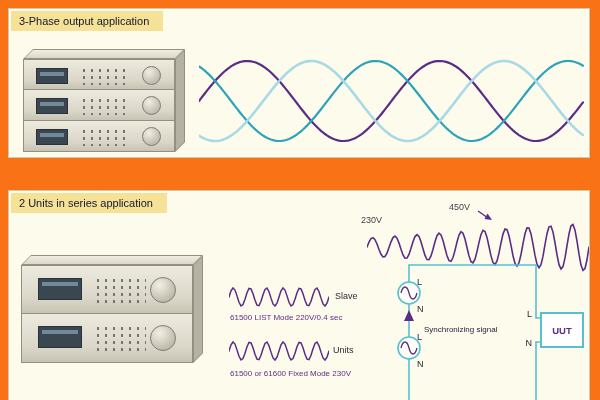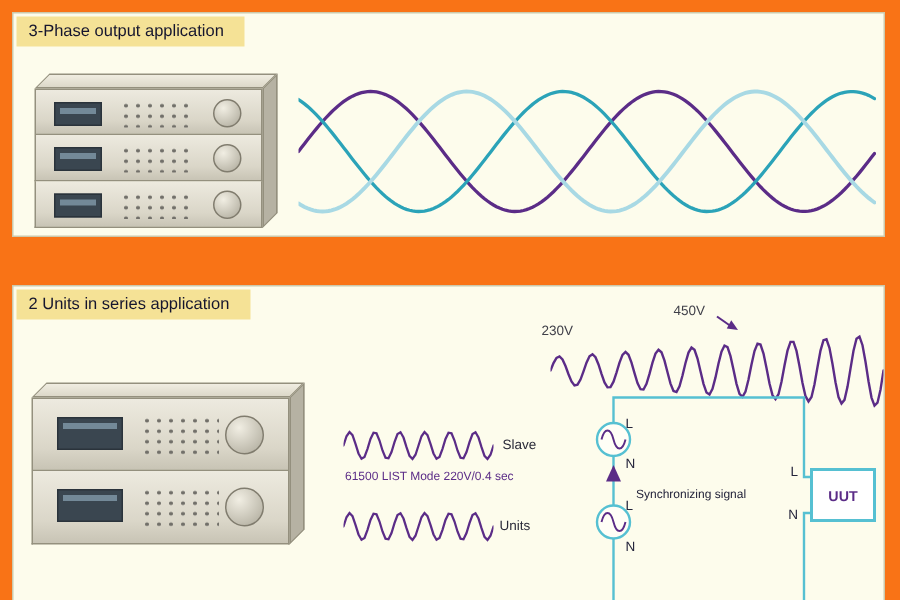--- a/index.html
+++ b/index.html
@@ -150,20 +150,21 @@
     <svg class="wave-slave" width="100" height="28" viewBox="0 0 100 28">
         <path d="M0,14.00L2,7.84L4,5.02L6,7.07L8,12.87L10,19.29L12,22.84L14,21.60L16,16.24L18,9.66L20,5.44L22,5.86L24,10.69L26,17.31L28,22.14L30,22.56L32,18.34L34,11.76L36,6.40L38,5.16L40,8.71L42,15.13L44,20.93L46,22.98L48,20.16L50,14.00L52,7.84L54,5.02L56,7.07L58,12.87L60,19.29L62,22.84L64,21.60L66,16.24L68,9.66L70,5.44L72,5.86L74,10.69L76,17.31L78,22.14L80,22.56L82,18.34L84,11.76L86,6.40L88,5.16L90,8.71L92,15.13L94,20.93L96,22.98L98,20.16L100,14.00" fill="none" stroke="#5B2C87" stroke-width="1.5" stroke-linecap="round"></path>
       </svg>
     <span class="p2-label lbl-slave">Slave</span>
     <span class="caption cap-slave">61500 LIST Mode 220V/0.4 sec</span>
 
     <svg class="wave-master" width="100" height="28" viewBox="0 0 100 28">
         <path d="M0,14.00L2,7.84L4,5.02L6,7.07L8,12.87L10,19.29L12,22.84L14,21.60L16,16.24L18,9.66L20,5.44L22,5.86L24,10.69L26,17.31L28,22.14L30,22.56L32,18.34L34,11.76L36,6.40L38,5.16L40,8.71L42,15.13L44,20.93L46,22.98L48,20.16L50,14.00L52,7.84L54,5.02L56,7.07L58,12.87L60,19.29L62,22.84L64,21.60L66,16.24L68,9.66L70,5.44L72,5.86L74,10.69L76,17.31L78,22.14L80,22.56L82,18.34L84,11.76L86,6.40L88,5.16L90,8.71L92,15.13L94,20.93L96,22.98L98,20.16L100,14.00" fill="none" stroke="#5B2C87" stroke-width="1.5" stroke-linecap="round"></path>
       </svg>
     <span class="p2-label lbl-master">Units</span>
+    <span class="caption cap-master">61500 or 61600 Fixed Mode 230V</span>
 
     <svg class="circuit" width="205" height="165" viewBox="0 0 205 165">
       <path class="wire" d="M23,32 V15 H150 V68 H155"></path>
       <path class="wire" d="M23,54 V87"></path>
       <path class="wire" d="M23,109 V151 H150 V92 H155"></path>
 
       <rect class="uut-box" x="155" y="63" width="42" height="34"></rect>
       <text class="t-uut" x="176" y="84">UUT</text>
 
       <circle class="source-circle" cx="23" cy="43" r="11"></circle>

